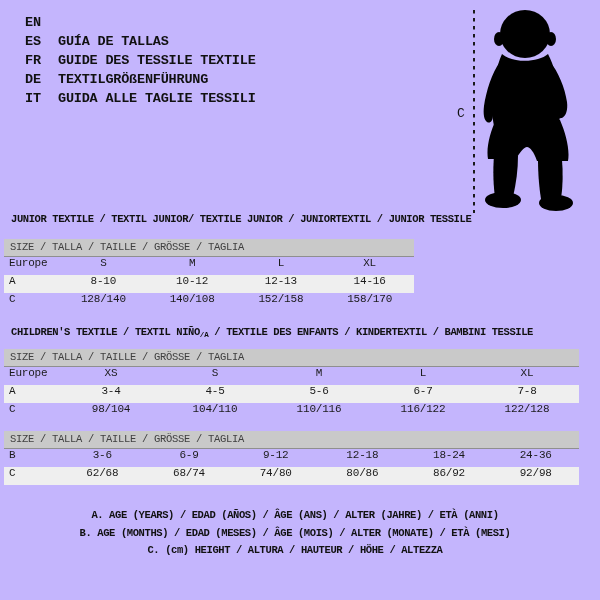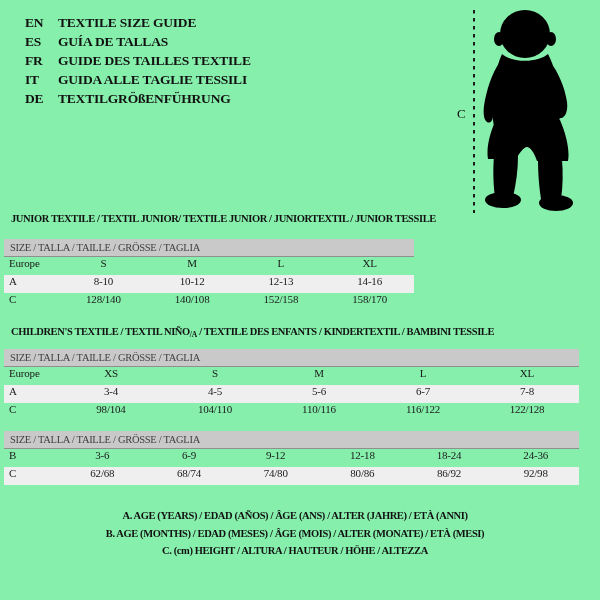--- a/index.html
+++ b/index.html
@@ -1,19 +1,19 @@
 <!DOCTYPE html>
 <html><head>
 <meta charset="utf-8">
 <style>
   * { margin:0; padding:0; box-sizing:border-box; }
   html,body { background:#fff; }
   .page {
-    position:relative; width:600px; height:600px; background:#86efac;
-    font-family:Liberation Serif, serif; color:#111; overflow:hidden;
+    position:relative; width:600px; height:600px; background:#c4b5fd;
+    font-family:Liberation Mono, monospace; color:#111; overflow:hidden;
   }
 
   
   .langs { position:absolute; left:25px; top:13px; }
   .lang-row { display:flex; line-height:19px; font-size:13.5px; font-weight:bold; letter-spacing:-0.2px; }
   .lang-code { width:33px; }
 
   
   .figure { position:absolute; left:450px; top:0; width:150px; height:220px; }
   .measure-line { position:absolute; left:21px; top:10px; }
@@ -48,37 +48,36 @@
   .legend-line { font-size:10.5px; font-weight:bold; letter-spacing:-0.4px; line-height:17.5px; white-space:nowrap;text-align:center; }
 </style>
 </head>
 <body>
 
 <div class="page">
 
   <div class="langs">
     <div class="lang-row">
       <span class="lang-code">EN</span>
-      <span class="lang-label">TEXTILE SIZE GUIDE</span>
     </div>
     <div class="lang-row">
       <span class="lang-code">ES</span>
       <span class="lang-label">GUÍA DE TALLAS</span>
     </div>
     <div class="lang-row">
       <span class="lang-code">FR</span>
-      <span class="lang-label">GUIDE DES TAILLES TEXTILE</span>
+      <span class="lang-label">GUIDE DES TESSILE TEXTILE</span>
+    </div>
+    <div class="lang-row">
+      <span class="lang-code">DE</span>
+      <span class="lang-label">TEXTILGRÖßENFÜHRUNG</span>
     </div>
     <div class="lang-row">
       <span class="lang-code">IT</span>
       <span class="lang-label">GUIDA ALLE TAGLIE TESSILI</span>
-    </div>
-    <div class="lang-row">
-      <span class="lang-code">DE</span>
-      <span class="lang-label">TEXTILGRÖßENFÜHRUNG</span>
     </div>
   </div>
 
   <div class="figure">
     <svg class="measure-line" width="6" height="203" viewBox="0 0 6 203">
       <line x1="3" y1="0" x2="3" y2="203" stroke="#1a1a1a" stroke-width="2" stroke-dasharray="3.5 4.5"></line>
     </svg>
     <span class="figure-label">C</span>
     <svg class="silhouette" width="110" height="205" viewBox="0 0 110 205">
       <g fill="#000">

